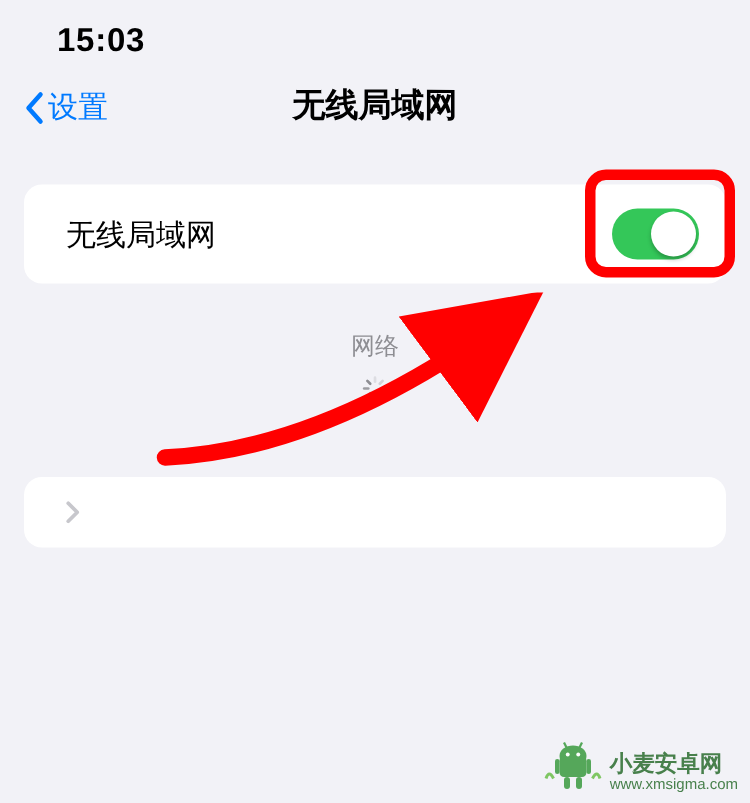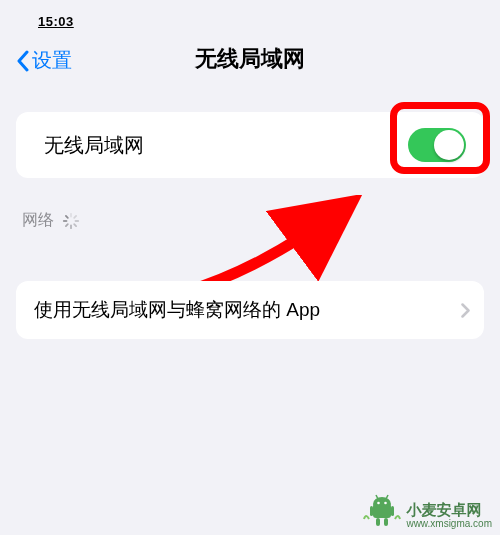--- a/index.html
+++ b/index.html
@@ -1,19 +1,19 @@
 <!DOCTYPE html>
 <html><head>
   <meta charset="utf-8">
   <style>
     * { margin: 0; padding: 0; box-sizing: border-box; font-family: -apple-system, "Helvetica Neue", Arial, sans-serif; }
     body { width: 500px; height: 535px; background: #f2f2f7; position: relative; overflow: hidden; }
 
     .status-bar { display: flex; justify-content: space-between; align-items: center; padding: 14px 28px 8px 38px; font-size: 18px; font-weight: 600; color: #000; }
-    .status-left { font-size: 13px; letter-spacing: 0.5px; text-decoration: underline; }
+    .status-left { font-size: 22px; letter-spacing: 0.5px; }
     .status-right { display: flex; align-items: center; gap: 6px; }
     .signal { display: inline-flex; align-items: flex-end; gap: 2px; }
     .signal span { width: 3.5px; background: #000; border-radius: 1px; }
     .signal span:nth-child(1) { height: 5px; }
     .signal span:nth-child(2) { height: 8px; }
     .signal span:nth-child(3) { height: 11px; }
     .signal span:nth-child(4) { height: 14px; }
     .net-type { font-size: 16px; font-weight: 500; }
     .battery { width: 30px; height: 14px; border: 1.5px solid #000; border-radius: 3.5px; position: relative; }
     .battery::after { content: ""; position: absolute; right: -4px; top: 4px; width: 2.5px; height: 5px; background: #000; border-radius: 0 2px 2px 0; }
@@ -29,21 +29,21 @@
     .cell { background: #fff; border-radius: 12px; padding: 16px 18px; display: flex; align-items: center; justify-content: space-between; position: relative; }
     .cell-label { font-size: 20px; color: #000; }
 
     .toggle { width: 58px; height: 34px; background: #34c759; border-radius: 17px; position: relative; flex-shrink: 0; }
     .toggle-knob { position: absolute; right: 2px; top: 2px; width: 30px; height: 30px; background: #fff; border-radius: 50%; box-shadow: 0 2px 3px rgba(0,0,0,0.25); }
 
     .highlight-box { position: absolute; right: -6px; top: -10px; width: 100px; height: 72px; border: 7px solid #ff0000; border-radius: 14px; pointer-events: none; }
 
     .arrow-svg { position: absolute; top: 195px; left: 90px; width: 280px; height: 120px; pointer-events: none; }
 
-    .section-header { display: flex; align-items: center; gap: 8px; padding: 10px 6px; color: #8e8e93; font-size: 16px; }
+    .section-header { display: flex; align-items: center; gap: 8px; padding: 10px 6px; color: #8e8e93; font-size: 16px; flex-direction: column; }
     .spinner { width: 18px; height: 18px; }
     .spinner-lines line { stroke: #8e8e93; stroke-width: 2; stroke-linecap: round; }
     .spinner-lines line:nth-child(1){opacity:.2}.spinner-lines line:nth-child(2){opacity:.3}.spinner-lines line:nth-child(3){opacity:.4}.spinner-lines line:nth-child(4){opacity:.5}.spinner-lines line:nth-child(5){opacity:.6}.spinner-lines line:nth-child(6){opacity:.7}.spinner-lines line:nth-child(7){opacity:.85}.spinner-lines line:nth-child(8){opacity:1}
 
     .chevron-right { width: 9px; height: 15px; flex-shrink: 0; margin-left: 10px; }
     .chevron-right polyline { stroke: #c7c7cc; stroke-width: 2.5; fill: none; stroke-linecap: round; stroke-linejoin: round; }
 
     .watermark { position: absolute; right: 8px; bottom: 6px; display: flex; align-items: flex-end; gap: 4px; opacity: 0.85; }
     .wm-logo { width: 40px; height: 40px; }
     .wm-text { display: flex; flex-direction: column; line-height: 1.1; }
@@ -101,21 +101,20 @@
         <line x1="0" y1="-8" x2="0" y2="-5" transform="rotate(225)"></line>
         <line x1="0" y1="-8" x2="0" y2="-5" transform="rotate(270)"></line>
         <line x1="0" y1="-8" x2="0" y2="-5" transform="rotate(315)"></line>
       </g>
     </svg>
   </div>
 </div>
 
 <div class="section" style="margin-top:40px;">
   <div class="cell with-chevron">
-    <span class="cell-label" style="font-size:19px;">使用无线局域网与蜂窝网络的 App</span>
     <svg class="chevron-right" viewBox="0 0 9 15">
         <polyline points="1.5,1.5 7.5,7.5 1.5,13.5"></polyline>
       </svg>
   </div>
 </div>
 
 <div class="watermark">
   <svg class="wm-logo" viewBox="0 0 40 40">
     <g fill="#3a9b3f">
       <ellipse cx="20" cy="15" rx="9" ry="7"></ellipse>

